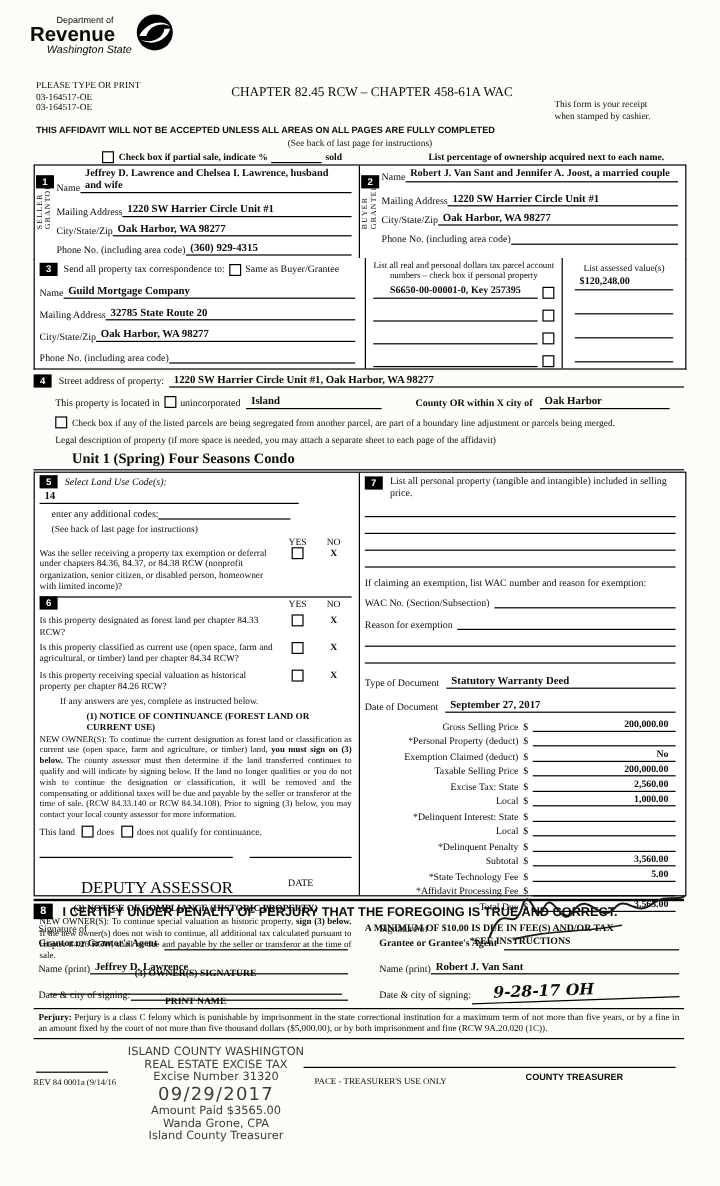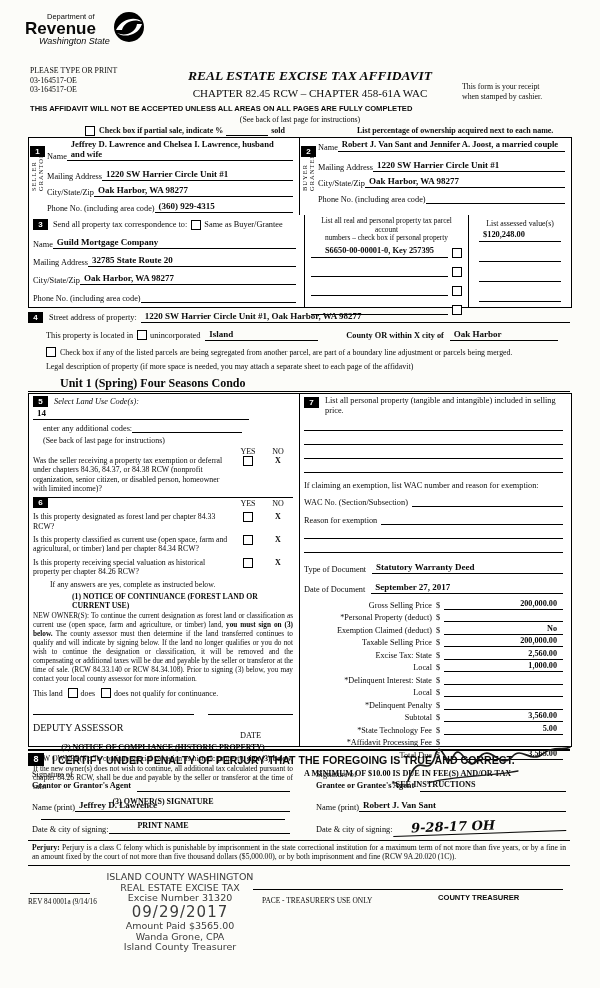--- a/index.html
+++ b/index.html
@@ -54,21 +54,20 @@
   </div>
 </div>
 
 <div class="abs" style="left:30px;top:66px;font-size:7.8px;line-height:1.25;">
   <div>PLEASE TYPE OR PRINT</div>
   <div>03-164517-OE</div>
   <div>03-164517-OE</div>
 </div>
 
 <div class="abs" style="left:150px;top:68px;width:320px;text-align:center;">
-  <div class="b i" style="font-size:13.5px;">REAL ESTATE EXCISE TAX AFFIDAVIT</div>
   <div style="font-size:11px;margin-top:3px;">CHAPTER 82.45 RCW – CHAPTER 458-61A WAC</div>
 </div>
 
 <div class="abs" style="left:462px;top:82px;width:110px;font-size:7.8px;line-height:1.3;">
   <div>This form is your receipt</div>
   <div>when stamped by cashier.</div>
 </div>
 
 <div class="abs sans b" style="left:30px;top:104px;font-size:7.6px;">THIS AFFIDAVIT WILL NOT BE ACCEPTED UNLESS ALL AREAS ON ALL PAGES ARE FULLY COMPLETED</div>
 <div class="abs" style="left:0;top:115px;width:600px;text-align:center;font-size:7.8px;">(See back of last page for instructions)</div>
@@ -152,21 +151,21 @@
       <span class="val">Oak Harbor, WA 98277</span>
     </div>
     <div class="row" style="margin-top:6px;">
       <span class="lbl">Phone No. (including area code)</span>
       <span class="val"></span>
     </div>
   </div>
 
   <div style="width:164px;border-right:1px solid #000;padding:2px 6px;box-sizing:border-box;">
     <div style="font-size:7.4px;text-align:center;line-height:1.15;">
-      <span>List all real and personal property tax parcel account</span><br>
+      <span>List all real and personal dollars tax parcel account</span><br>
       <span>numbers – check box if personal property</span>
     </div>
     <div class="row" style="margin-top:3px;">
       <span class="val" style="text-align:center;font-size:8.4px;">S6650-00-00001-0, Key 257395</span>
       <span class="cb" style="margin-left:4px;"></span>
     </div>
     <div class="row" style="margin-top:7px;">
       <span class="val"></span>
       <span class="cb" style="margin-left:4px;"></span>
     </div>
@@ -274,21 +273,21 @@
 
       <div class="row" style="margin-top:4px;align-items:center;font-size:7.9px;">
         <span>This land</span>
         <span class="cb" style="margin-left:5px;"></span>
         <span style="margin-left:3px;">does</span>
         <span class="cb" style="margin-left:6px;"></span>
         <span style="margin-left:3px;">does not qualify for continuance.</span>
       </div>
 
       <div style="display:flex;margin-top:16px;">
-        <div style="flex:1.9;border-top:1px solid #000;text-align:left;font-size:10px;padding-top:7px;">DEPUTY ASSESSOR</div>
+        <div style="flex:1.9;border-top:1px solid #000;text-align:right;font-size:14px;padding-top:18px;">DEPUTY ASSESSOR</div>
         <div style="width:14px;"></div>
         <div style="flex:1;border-top:1px solid #000;text-align:center;font-size:8.3px;padding-top:16px;">DATE</div>
       </div>
 
       <div class="b" style="font-size:7.9px;text-align:center;margin-top:3px;">(2) NOTICE OF COMPLIANCE (HISTORIC PROPERTY)</div>
       <div class="para" style="font-size:7.5px;"><span>NEW OWNER(S):  To continue special valuation as historic property, </span><span class="b">sign (3) below.</span><span>  If the new owner(s) does not wish to continue, all additional tax calculated pursuant to chapter 84.26 RCW, shall be due and payable by the seller or transferor at the time of sale.</span></div>
 
       <div class="b" style="font-size:8px;text-align:center;margin-top:5px;">(3)  OWNER(S) SIGNATURE</div>
       <div style="border-bottom:1px solid #000;height:13px;margin:0 8px;"></div>
       <div class="b" style="font-size:8px;text-align:center;margin-top:1px;">PRINT NAME</div>

